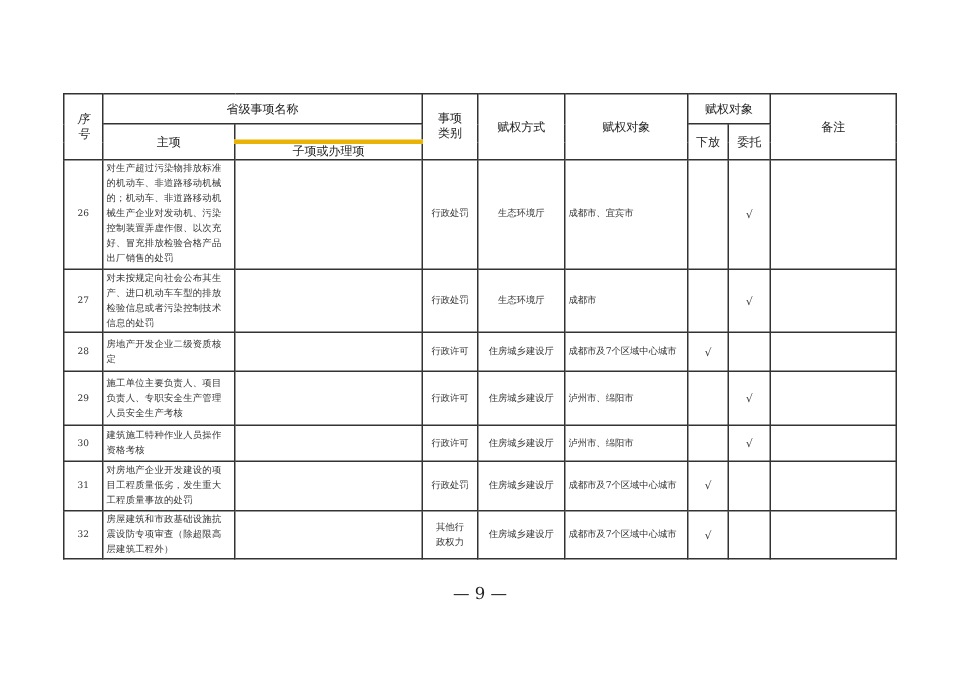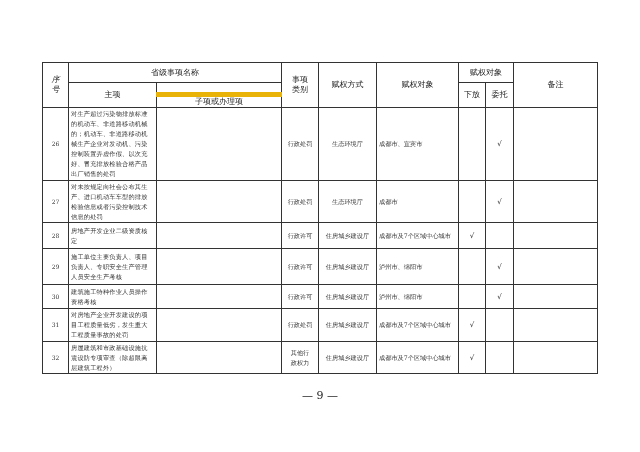--- a/index.html
+++ b/index.html
@@ -58,21 +58,21 @@
         <th colspan="2">赋权对象</th>
         <th rowspan="3">备注</th>
       </tr>
       <tr style="height:12px">
         <th rowspan="2">主项</th>
         <th style="border-bottom:none;border-left:1px solid #333;"></th>
         <th rowspan="2">下放</th>
         <th rowspan="2">委托</th>
       </tr>
       <tr style="height:12px">
-        <th style="border-top:5px solid #eab308;">子项或办理项</th>
+        <th style="border-top:3px solid #eab308;">子项或办理项</th>
       </tr>
     </thead>
     <tbody>
       <tr style="height:73px">
         <td class="num">26</td>
         <td class="main">对生产超过污染物排放标准的机动车、非道路移动机械的；机动车、非道路移动机械生产企业对发动机、污染控制装置弄虚作假、以次充好、冒充排放检验合格产品出厂销售的处罚</td>
         <td class="l"></td>
         <td class="c">行政处罚</td>
         <td class="c">生态环境厅</td>
         <td class="l">成都市、宜宾市</td>

